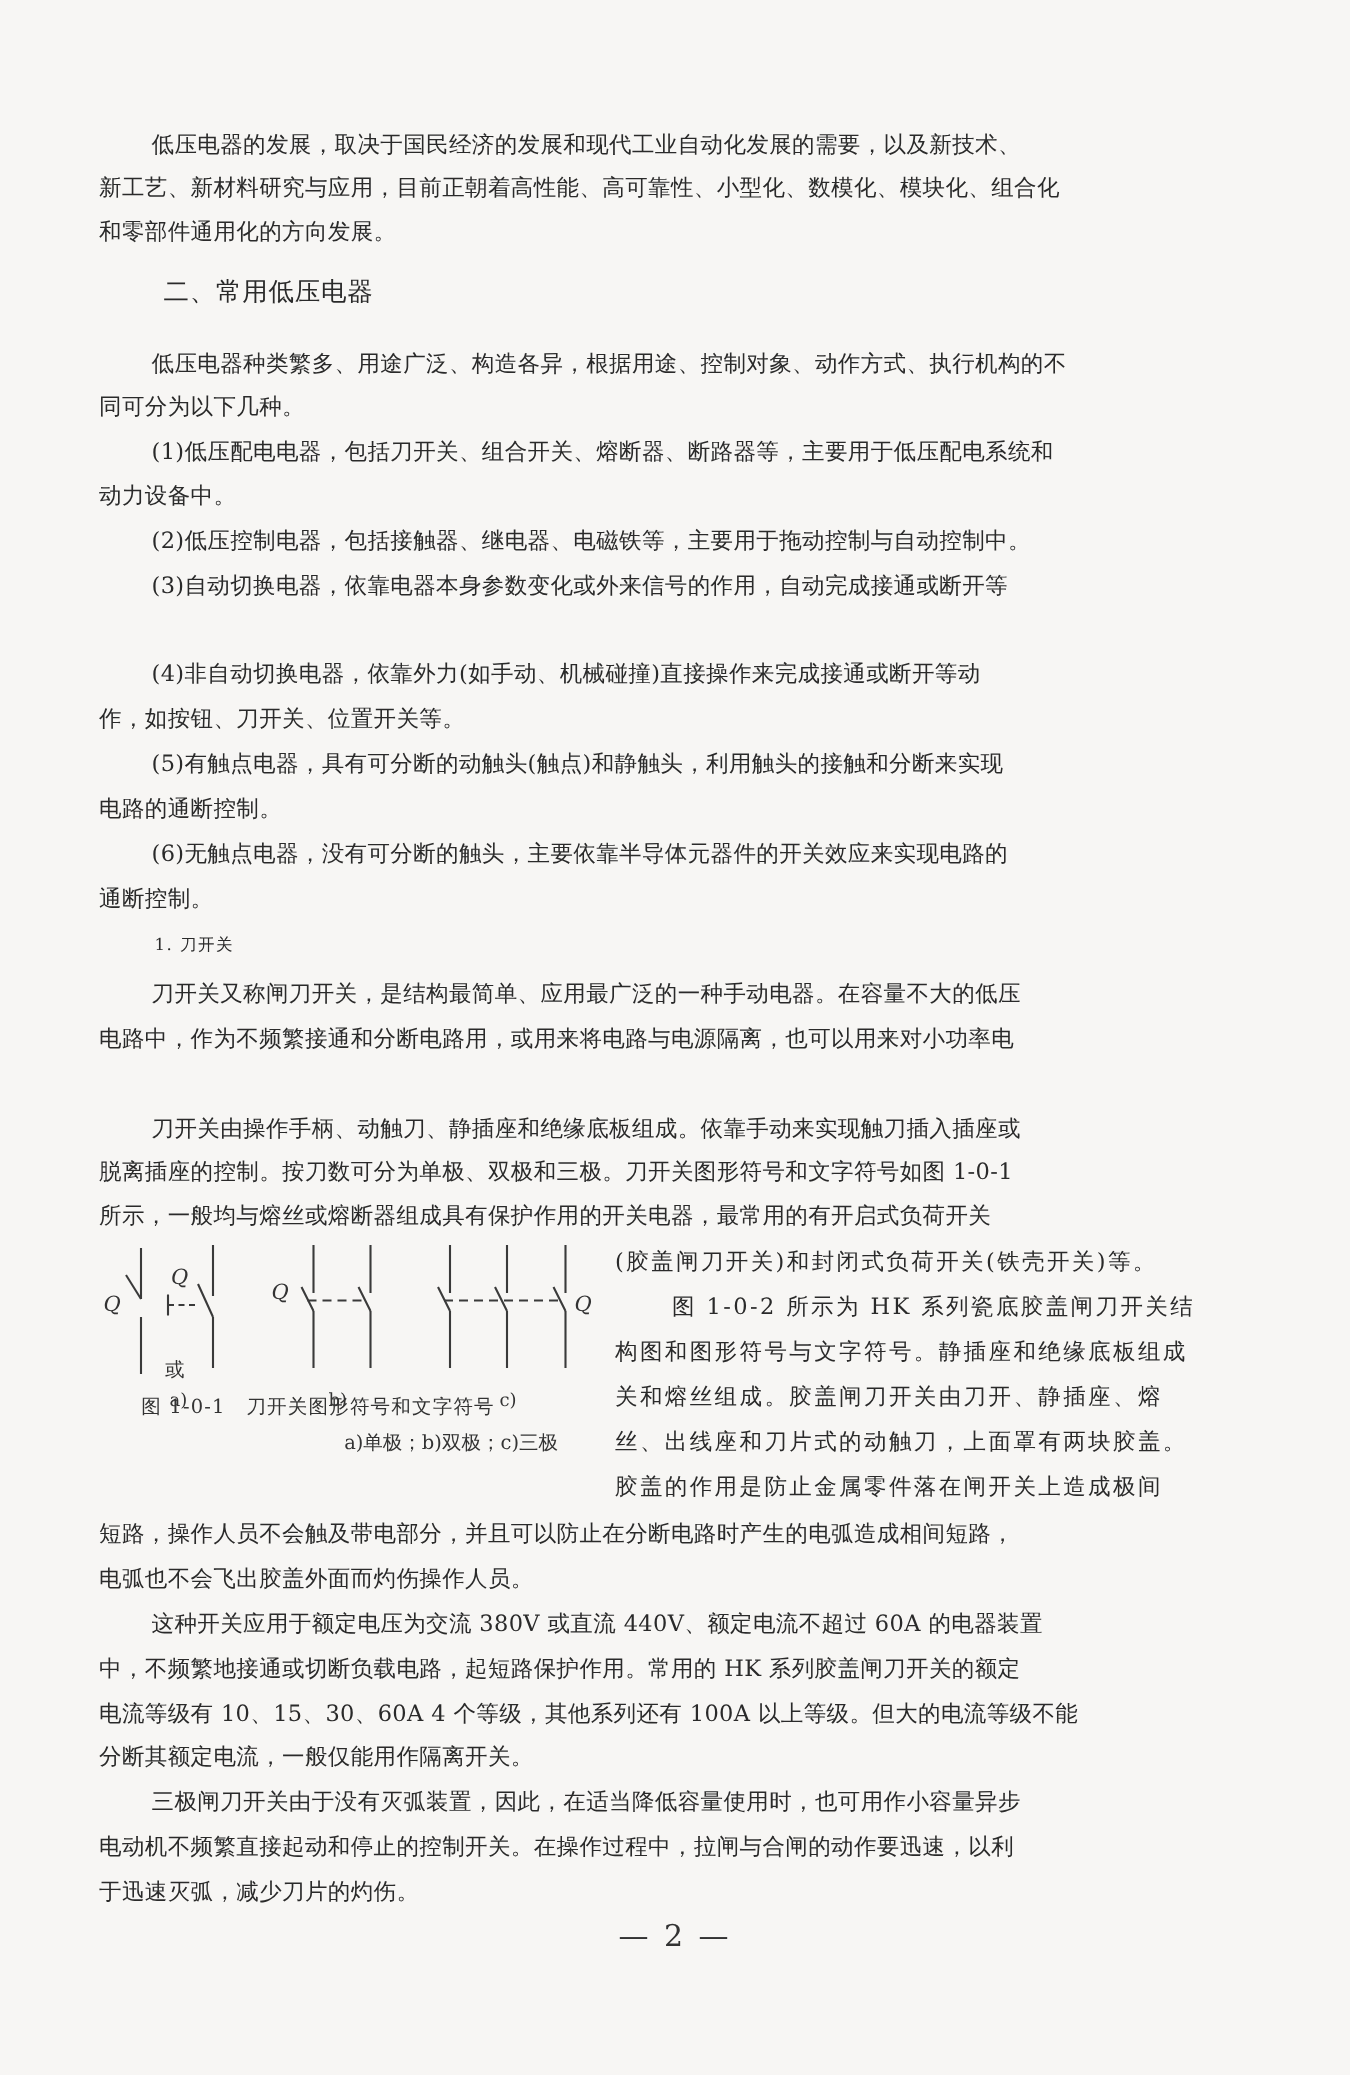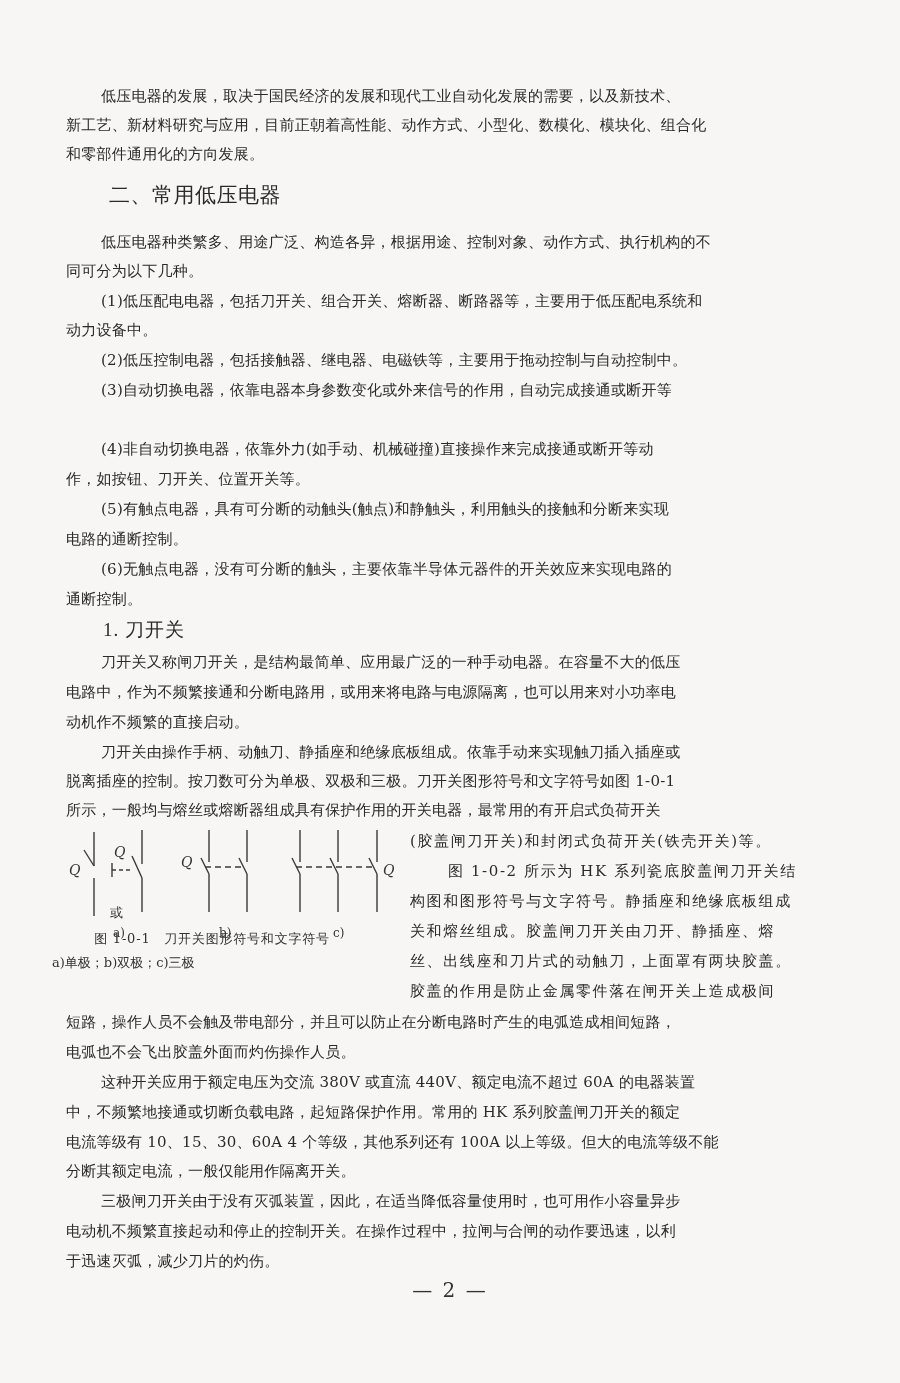--- a/index.html
+++ b/index.html
@@ -12,51 +12,50 @@
     .page { position: absolute; left: 0; top: 0; width: 900px; height: 1383px; }
     .line {
       position: absolute; left: 66px; width: 786px;
       font-size: 15px; line-height: 26px; white-space: nowrap;
       letter-spacing: 0.25px;
     }
     .line.indent { left: 101px; width: 751px; }
     .heading {
       position: absolute; left: 109px; top: 180px;
       font-family: "DejaVu Sans", "Liberation Sans", sans-serif;
-      font-size: 21px; line-height: 30px; color: #2a2a2a; letter-spacing: 0.5px;
+      font-size: 17px; line-height: 30px; color: #2a2a2a; letter-spacing: 0.5px;
     }
     .sub {
-      position: absolute; left: 103px; font-size: 19px; line-height: 24px;
+      position: absolute; left: 103px; font-size: 11px; line-height: 24px;
       letter-spacing: 1px;
-      font-family: Liberation Serif, serif;
     }
     .wrapcol { left: 410px; width: 442px; letter-spacing: 1.6px; }
     .wrapcol.indent { left: 448px; width: 404px; }
     .fig { position: absolute; left: 62px; top: 828px; width: 345px; height: 175px; }
     .fig svg { position: absolute; left: 0; top: 0; }
     .fig-caption {
       position: absolute; left: 52px; top: 929px; width: 320px; text-align: center;
       font-size: 13px; line-height: 20px; color: #333; letter-spacing: 0.8px;
     }
     .fig-caption2 {
-      position: absolute; left: 52px; top: 953px; width: 320px; text-align: left;
+      position: absolute; left: 52px; top: 953px; width: 320px; text-align: right;
       font-size: 13px; line-height: 20px; color: #333;
     }
     .page-number {
       position: absolute; left: 0; width: 900px; top: 1278px; text-align: center;
       font-size: 20px; line-height: 24px; color: #333; letter-spacing: 2px;
     }
   </style>
 </head>
 <body>
 
 <div class="page">
 
   <div class="line indent" style="top:83px">低压电器的发展，取决于国民经济的发展和现代工业自动化发展的需要，以及新技术、</div>
-  <div class="line" style="top:112px">新工艺、新材料研究与应用，目前正朝着高性能、动作方式、小型化、数模化、模块化、组合化</div>
+  <div class="line" style="top:112px">新工艺、新材料研究与应用，目前正朝着高性能、高可靠性、小型化、数模化、模块化、组合化</div>
   <div class="line" style="top:141px">和零部件通用化的方向发展。</div>
 
   <div class="heading">二、常用低压电器</div>
 
   <div class="line indent" style="top:229px">低压电器种类繁多、用途广泛、构造各异，根据用途、控制对象、动作方式、执行机构的不</div>
   <div class="line" style="top:258px">同可分为以下几种。</div>
 
   <div class="line indent" style="top:288px">(1)低压配电电器，包括刀开关、组合开关、熔断器、断路器等，主要用于低压配电系统和</div>
   <div class="line" style="top:317px">动力设备中。</div>
   <div class="line indent" style="top:347px">(2)低压控制电器，包括接触器、继电器、电磁铁等，主要用于拖动控制与自动控制中。</div>
@@ -65,21 +64,20 @@
   <div class="line" style="top:466px">作，如按钮、刀开关、位置开关等。</div>
   <div class="line indent" style="top:496px">(5)有触点电器，具有可分断的动触头(触点)和静触头，利用触头的接触和分断来实现</div>
   <div class="line" style="top:526px">电路的通断控制。</div>
   <div class="line indent" style="top:556px">(6)无触点电器，没有可分断的触头，主要依靠半导体元器件的开关效应来实现电路的</div>
   <div class="line" style="top:586px">通断控制。</div>
 
   <div class="sub" style="top:618px">1. 刀开关</div>
 
   <div class="line indent" style="top:649px">刀开关又称闸刀开关，是结构最简单、应用最广泛的一种手动电器。在容量不大的低压</div>
   <div class="line" style="top:679px">电路中，作为不频繁接通和分断电路用，或用来将电路与电源隔离，也可以用来对小功率电</div>
-  <div class="line" style="top:709px">动机作不频繁的直接启动。</div>
 
   <div class="line indent" style="top:739px">刀开关由操作手柄、动触刀、静插座和绝缘底板组成。依靠手动来实现触刀插入插座或</div>
   <div class="line" style="top:768px">脱离插座的控制。按刀数可分为单极、双极和三极。刀开关图形符号和文字符号如图 1-0-1</div>
   <div class="line" style="top:797px">所示，一般均与熔丝或熔断器组成具有保护作用的开关电器，最常用的有开启式负荷开关</div>
   <div class="line wrapcol" style="top:828px">(胶盖闸刀开关)和封闭式负荷开关(铁壳开关)等。</div>
 
   <div class="fig">
     <svg width="345" height="110" viewBox="0 0 345 110">
       <g stroke="#3a3a3a" stroke-width="1.4" fill="none">
 

